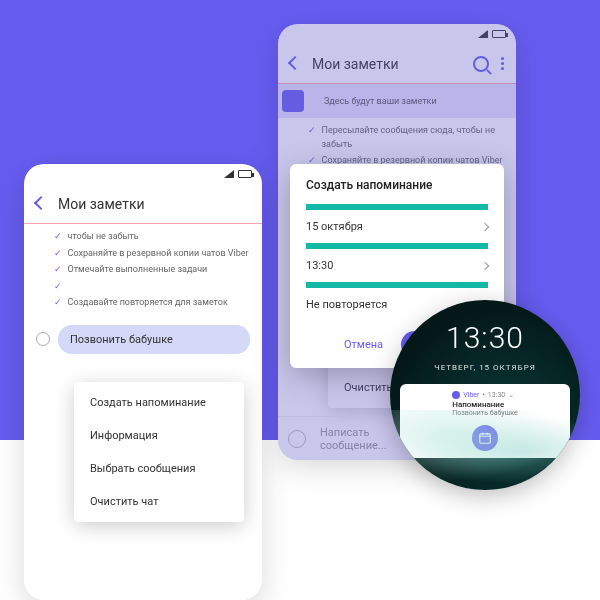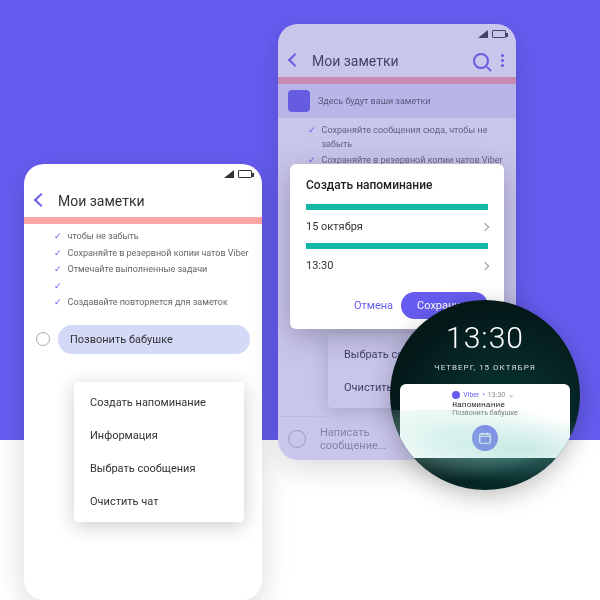--- a/index.html
+++ b/index.html
@@ -8,70 +8,70 @@
 
   .phone { position: absolute; background: #fff; border-radius: 20px; box-shadow: 0 8px 30px rgba(0,0,0,0.15); overflow: hidden; }
   .phone1 { left: 24px; top: 164px; width: 238px; height: 436px; }
   .phone2 { left: 278px; top: 24px; width: 238px; height: 436px; }
 
   .statusbar { height: 20px; display: flex; justify-content: flex-end; align-items: center; padding: 0 10px; gap: 4px; }
   .statusbar .tri { width: 0; height: 0; border-style: solid; border-width: 0 0 8px 10px; border-color: transparent transparent #333 transparent; }
   .statusbar .batt { width: 14px; height: 8px; border: 1px solid #333; border-radius: 1px; position: relative; }
   .statusbar .batt::after { content: ""; position: absolute; right: -3px; top: 2px; width: 2px; height: 4px; background: #333; }
 
-  .appbar { height: 40px; display: flex; align-items: center; padding: 0 8px; gap: 8px; border-bottom: 7px solid #fca5a5; }
+  .appbar { height: 40px; display: flex; align-items: center; padding: 0 8px; gap: 8px; border-bottom: 1px solid #fca5a5; }
   .appbar .back { width: 18px; height: 18px; position: relative; }
   .appbar .back::before { content: ""; position: absolute; left: 4px; top: 3px; width: 8px; height: 8px; border-left: 2px solid #665cf0; border-bottom: 2px solid #665cf0; transform: rotate(45deg); }
   .appbar .title { font-size: 14px; color: #333; flex: 1; }
   .appbar .search { width: 16px; height: 16px; border: 2px solid #665cf0; border-radius: 50%; position: relative; }
   .appbar .search::after { content: ""; position: absolute; width: 6px; height: 2px; background: #665cf0; bottom: -3px; right: -5px; transform: rotate(45deg); }
   .appbar .more { display: flex; flex-direction: column; gap: 2px; padding: 0 4px; }
   .appbar .more span { width: 3px; height: 3px; background: #665cf0; border-radius: 50%; }
 
   .notes-list { padding: 6px 12px 6px 30px; font-size: 9px; color: #666; line-height: 1.5; }
   .notes-list .item { display: flex; gap: 6px; margin-bottom: 3px; }
   .notes-list .chk { color: #665cf0; flex-shrink: 0; }
 
   .message-row { display: flex; align-items: center; gap: 8px; padding: 6px 12px; }
   .radio { width: 14px; height: 14px; border: 1.5px solid #aaa; border-radius: 50%; flex-shrink: 0; }
   .bubble { background: #d4d9f7; color: #333; padding: 8px 12px; border-radius: 14px; font-size: 11px; flex: 1; }
 
   .ctxmenu { position: absolute; background: #fff; border-radius: 4px; box-shadow: 0 4px 20px rgba(0,0,0,0.2); padding: 4px 0; width: 170px; }
   .ctxmenu .mi { padding: 10px 16px; font-size: 11px; color: #333; }
 
-  .phone2-header { background: #e7e5fb; padding: 6px 10px; display: flex; align-items: center; gap: 8px; }
+  .phone2-header { background: #e7e5fb; padding: 6px 4px; display: flex; align-items: center; gap: 20px; }
   .phone2-header .avatar { width: 22px; height: 22px; background: #665cf0; border-radius: 4px; }
   .phone2-header .htext { font-size: 9px; color: #555; }
 
   .dimlayer { position: absolute; inset: 0; background: rgba(100,92,200,0.35); }
 
   .dialog { position: absolute; left: 12px; right: 12px; top: 140px; background: #fff; border-radius: 6px; box-shadow: 0 8px 30px rgba(0,0,0,0.25); padding: 14px 16px 10px; }
   .dialog .dtitle { font-size: 12px; font-weight: 500; color: #222; margin-bottom: 12px; }
   .dialog .drow { display: flex; justify-content: space-between; align-items: center; padding: 10px 0; border-top: 6px solid #14b8a6; font-size: 11px; color: #333; }
   .dialog .drow:first-of-type { border-top: none; }
   .dialog .chev { width: 6px; height: 6px; border-right: 1.5px solid #999; border-top: 1.5px solid #999; transform: rotate(45deg); }
-  .dialog .dactions { display: flex; justify-content: flex-end; align-items: center; margin-top: 10px; }
+  .dialog .dactions { display: flex; justify-content: flex-end; align-items: center; gap: 10px; margin-top: 10px; }
   .dialog .cancel { font-size: 11px; color: #665cf0; padding: 6px 8px; }
   .dialog .save { font-size: 11px; color: #fff; background: #665cf0; padding: 7px 16px; border-radius: 16px; }
 
   .inputbar { position: absolute; bottom: 0; left: 0; right: 0; height: 44px; border-top: 1px solid #eee; display: flex; align-items: center; padding: 0 10px; gap: 14px; }
   .inputbar .ph { flex: 1; font-size: 11px; color: #999; }
   .inputbar .icon { width: 18px; height: 18px; border: 1.5px solid #bbb; border-radius: 50%; }
   .inputbar .icon.sq { border-radius: 4px; }
 
   .lockcircle { position: absolute; width: 190px; height: 190px; border-radius: 50%; overflow: hidden; left: 390px; top: 300px; box-shadow: 0 6px 24px rgba(0,0,0,0.25); background: radial-gradient(circle at 60% 65%, #0a3a3a, #041818 70%); }
   .lockcircle .wave { position: absolute; bottom: 0; left: 0; right: 0; height: 80px; background: radial-gradient(ellipse at 30% 30%, rgba(180,230,220,0.5), transparent 60%), radial-gradient(ellipse at 70% 50%, rgba(120,200,190,0.4), transparent 60%); }
   .locktime { text-align: center; color: #fff; margin-top: 20px; font-size: 30px; font-weight: 300; letter-spacing: 1px; }
   .lockdate { text-align: center; color: rgba(255,255,255,0.85); font-size: 8px; letter-spacing: 1px; margin-top: 8px; }
   .notif { position: absolute; left: 10px; right: 10px; top: 84px; background: #fff; border-radius: 6px; padding: 7px 9px; display: flex; align-items: center; gap: 8px; flex-direction: column; }
   .notif .ntext { flex: 1; }
   .notif .napp { font-size: 7px; color: #665cf0; display: flex; align-items: center; gap: 3px; }
   .notif .napp .dot { width: 8px; height: 8px; background: #665cf0; border-radius: 50%; }
   .notif .ntime { color: #888; }
-  .notif .ntitle { font-size: 8px; color: #222; font-weight: 500; margin-top: 1px; font-family: Liberation Mono, monospace; }
+  .notif .ntitle { font-size: 8px; color: #222; font-weight: 500; margin-top: 1px; }
   .notif .nbody { font-size: 7px; color: #666; }
   .notif .nicon { width: 26px; height: 26px; background: #665cf0; border-radius: 50%; display: flex; align-items: center; justify-content: center; color: #fff; font-size: 12px; }
 </style>
 </head>
 <body>
 
 <div class="purple-bg"></div>
 
 <div class="phone phone1">
   <div class="statusbar">
@@ -130,21 +130,21 @@
         <span></span>
       </div>
   </div>
   <div class="phone2-header">
     <div class="avatar"></div>
     <div class="htext">Здесь будут ваши заметки</div>
   </div>
   <div class="notes-list">
     <div class="item">
         <span class="chk">✓</span>
-        <span>Сохраняйте сообщения сюда, чтобы не забыть</span>
+        <span>Пересылайте сообщения сюда, чтобы не забыть</span>
       </div>
     <div class="item">
         <span class="chk">✓</span>
         <span>Сохраняйте в резервной копии чатов Viber</span>
       </div>
     <div class="item">
         <span class="chk">✓</span>
         <span>Отмечайте выполненные задачи</span>
       </div>
   </div>
@@ -165,20 +165,24 @@
   <div class="dimlayer"></div>
 
   <div class="dialog">
     <div class="dtitle">Создать напоминание</div>
     <div class="drow">
       <span>15 октября</span>
       <span class="chev"></span>
     </div>
     <div class="drow">
       <span>13:30</span>
+      <span class="chev"></span>
+    </div>
+    <div class="drow">
+      <span>Не повторяется</span>
       <span class="chev"></span>
     </div>
     <div class="dactions">
       <div class="cancel">Отмена</div>
       <div class="save">Сохранить</div>
     </div>
   </div>
 </div>
 
 <div class="lockcircle">

